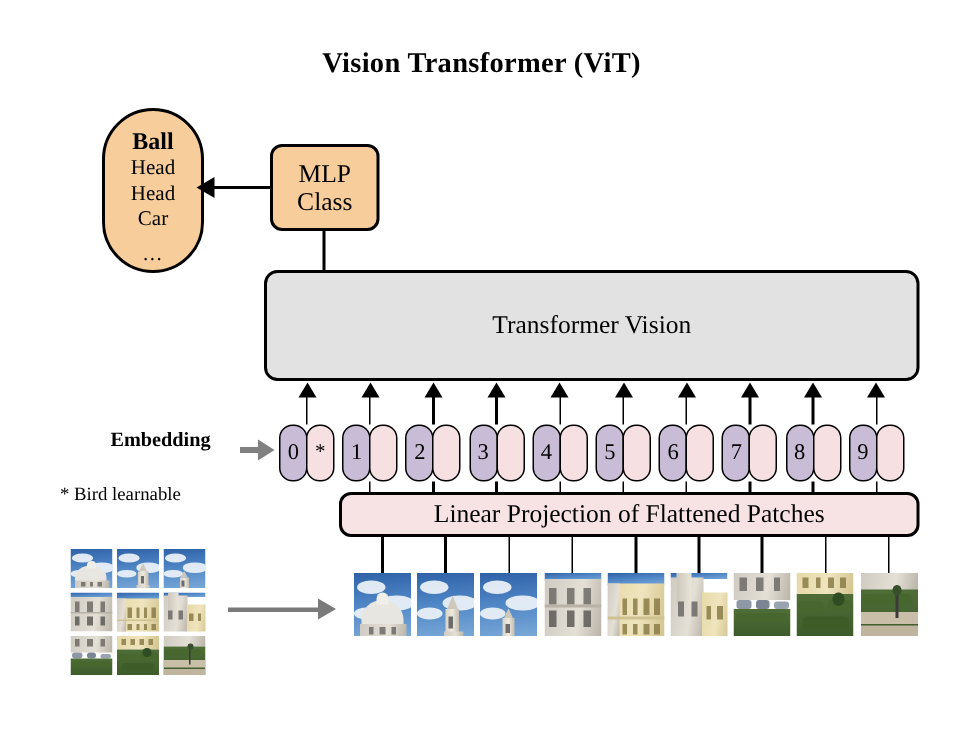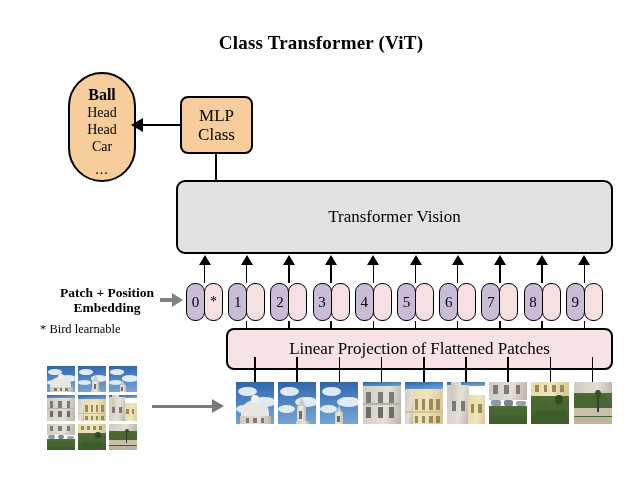--- a/index.html
+++ b/index.html
@@ -52,21 +52,21 @@
 
   
   .uparrow{position:absolute;width:1.6px;background:#000;}
   .uphead{position:absolute;width:0;height:0;
           border-left:6px solid transparent;border-right:6px solid transparent;
           border-bottom:10px solid #000;}
   
   .downline{position:absolute;width:1.6px;background:#000;}
 
   
-  #linproj-box{left:226px;top:328px;width:387px;height:42px;
+  #linproj-box{left:226px;top:328px;width:387px;height:30px;
                background:#f8e3e4;border:2px solid #000;border-radius:8px;
                box-sizing:border-box;display:flex;align-items:center;
                justify-content:center;font-size:17px;}
   
   .projline{position:absolute;width:1.6px;background:#000;}
 
   
   #pp-label{left:40px;top:285px;width:134px;text-align:center;
             font-size:13.5px;font-weight:bold;line-height:15px;}
   #extra-label{left:40px;top:322px;width:140px;font-size:12.5px;line-height:15px;}
@@ -107,21 +107,21 @@
   .grass{position:absolute;background:linear-gradient(180deg,#4f6e37,#3d5a2a);}
   .hedge{position:absolute;background:#47672f;border-radius:3px;}
   .path{position:absolute;background:#c9bfa9;}
   .tree{position:absolute;background:#2f4d22;border-radius:50%;}
   .trunk{position:absolute;background:#4a3b25;}
   .car{position:absolute;background:#8d97a6;border-radius:2px;}
 </style>
 </head>
 <body>
 
-<div class="abs" id="title">Class Transformer (ViT)</div>
+<div class="abs" id="title">Vision Transformer (ViT)</div>
 
 <div class="abs" id="class-box">
   <div class="hd">Ball</div>
   <div class="it">Head</div>
   <div class="it">Head</div>
   <div class="it">Car</div>
   <div class="dots">...</div>
 </div>
 
 <div class="abs" id="mlp-box">
@@ -221,21 +221,20 @@
     <div class="projline" style="left: 338.6px; top: 357px; height: 25px;"></div>
     <div class="projline" style="left: 380.8px; top: 357px; height: 25px;"></div>
     <div class="projline" style="left: 423px; top: 357px; height: 25px;"></div>
     <div class="projline" style="left: 465.2px; top: 357px; height: 25px;"></div>
     <div class="projline" style="left: 507.4px; top: 357px; height: 25px;"></div>
     <div class="projline" style="left: 549.6px; top: 357px; height: 25px;"></div>
     <div class="projline" style="left: 591.8px; top: 357px; height: 25px;"></div>
   </div>
 
 <div class="abs" id="pp-label">
-  <div>Patch + Position</div>
   <div>Embedding</div>
 </div>
 <div class="abs" id="extra-label">
   <div>* Bird learnable</div>
 </div>
 <div class="abs" id="pp-arrow"></div>
 <div class="abs" id="pp-arrow-head"></div>
 
 <div class="abs" id="img-grid">
     <div class="cell">

